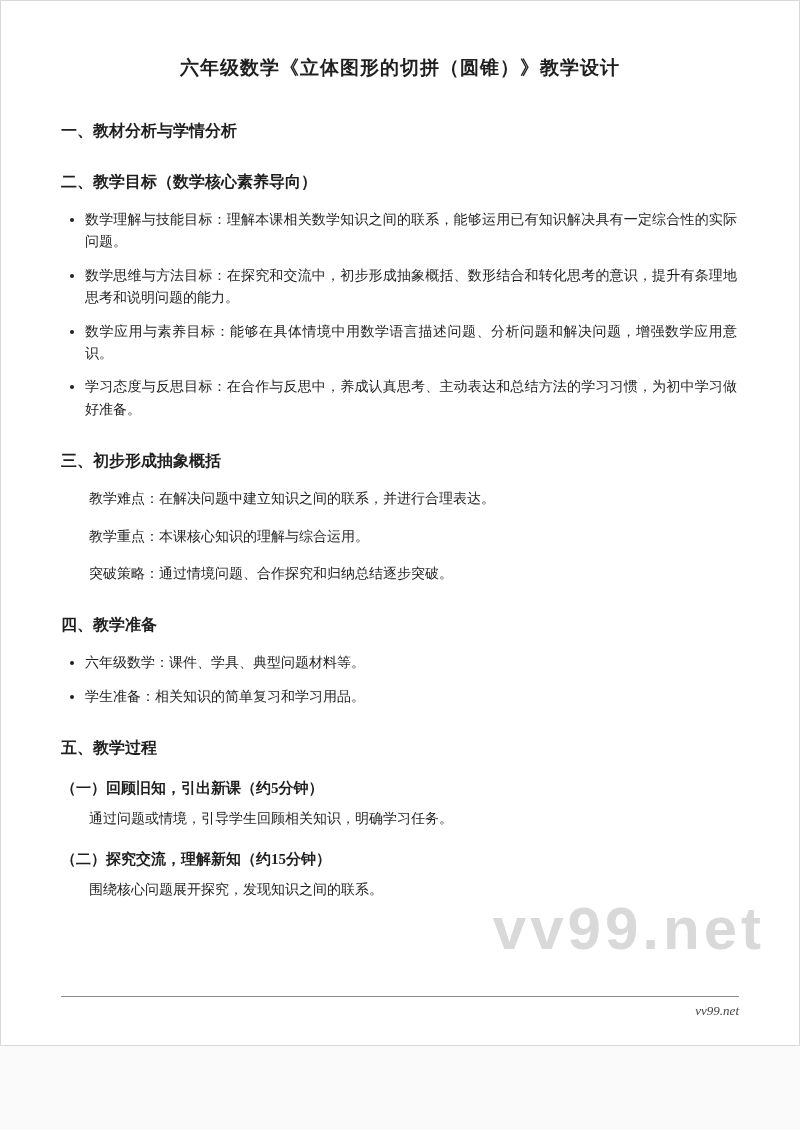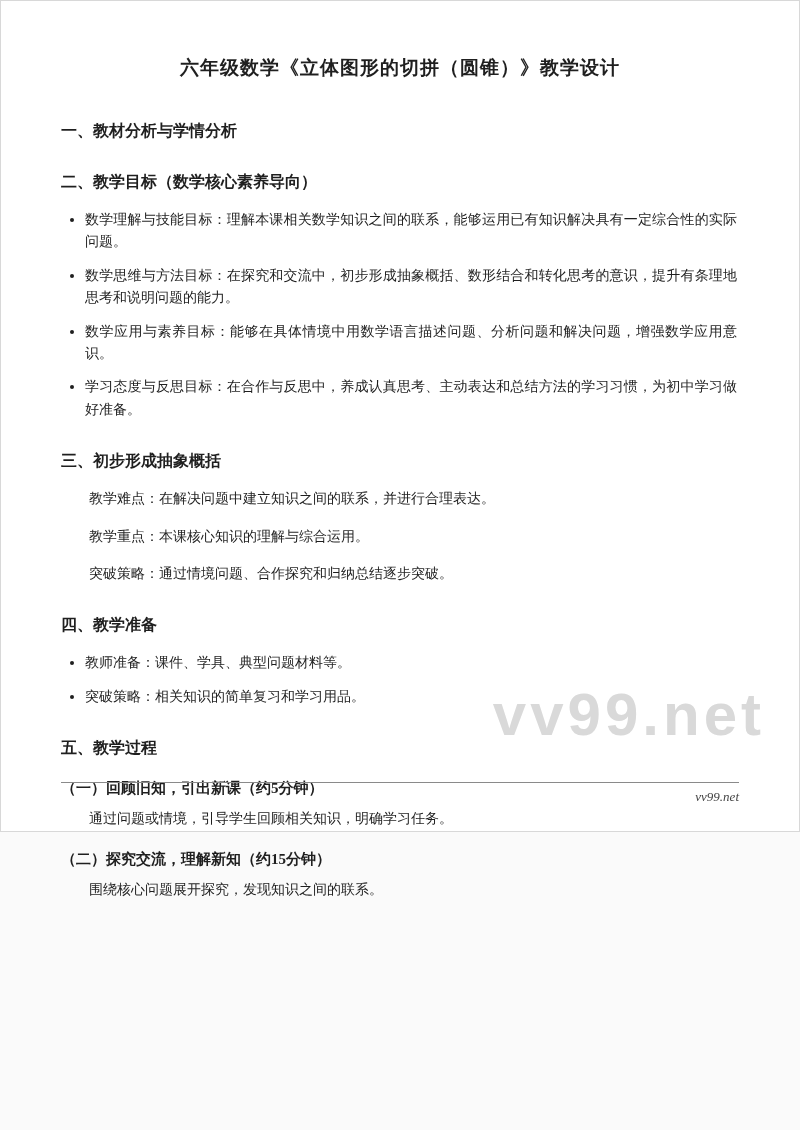--- a/index.html
+++ b/index.html
@@ -8,21 +8,21 @@
     height: 1130px;
     background: #fafafa;
     font-family: "Liberation Serif", "DejaVu Serif", serif;
     color: #1f1f1f;
     position: relative;
     overflow: hidden;
   }
   .page {
     box-sizing: border-box;
     width: 800px;
-    height: 832px;
+    height: 1046px;
     background: #ffffff;
     border: 1px solid #d8d8d8;
     padding: 48px 60px 0 60px;
     position: relative;
   }
   .doc-title {
     text-align: center;
     font-size: 19px;
     font-weight: bold;
     margin: 6px 0 40px 0;
@@ -113,22 +113,22 @@
     <li>学习态度与反思目标：在合作与反思中，养成认真思考、主动表达和总结方法的学习习惯，为初中学习做好准备。</li>
   </ul>
 
   <h2 class="sec-heading">三、初步形成抽象概括</h2>
   <p class="line-para">教学难点：在解决问题中建立知识之间的联系，并进行合理表达。</p>
   <p class="line-para">教学重点：本课核心知识的理解与综合运用。</p>
   <p class="line-para">突破策略：通过情境问题、合作探究和归纳总结逐步突破。</p>
 
   <h2 class="sec-heading">四、教学准备</h2>
   <ul class="bullet-list">
-    <li>教师准备：课件、学具、典型问题材料等。</li>
-    <li>突破策略：相关知识的简单复习和学习用品。</li>
+    <li>六年级数学：课件、学具、典型问题材料等。</li>
+    <li>学生准备：相关知识的简单复习和学习用品。</li>
   </ul>
 
   <h2 class="sec-heading">五、教学过程</h2>
 
   <h3 class="subsec-heading">（一）回顾旧知，引出新课（约5分钟）</h3>
   <p class="subsec-text">通过问题或情境，引导学生回顾相关知识，明确学习任务。</p>
 
   <h3 class="subsec-heading">（二）探究交流，理解新知（约15分钟）</h3>
   <p class="subsec-text">围绕核心问题展开探究，发现知识之间的联系。</p>
 

